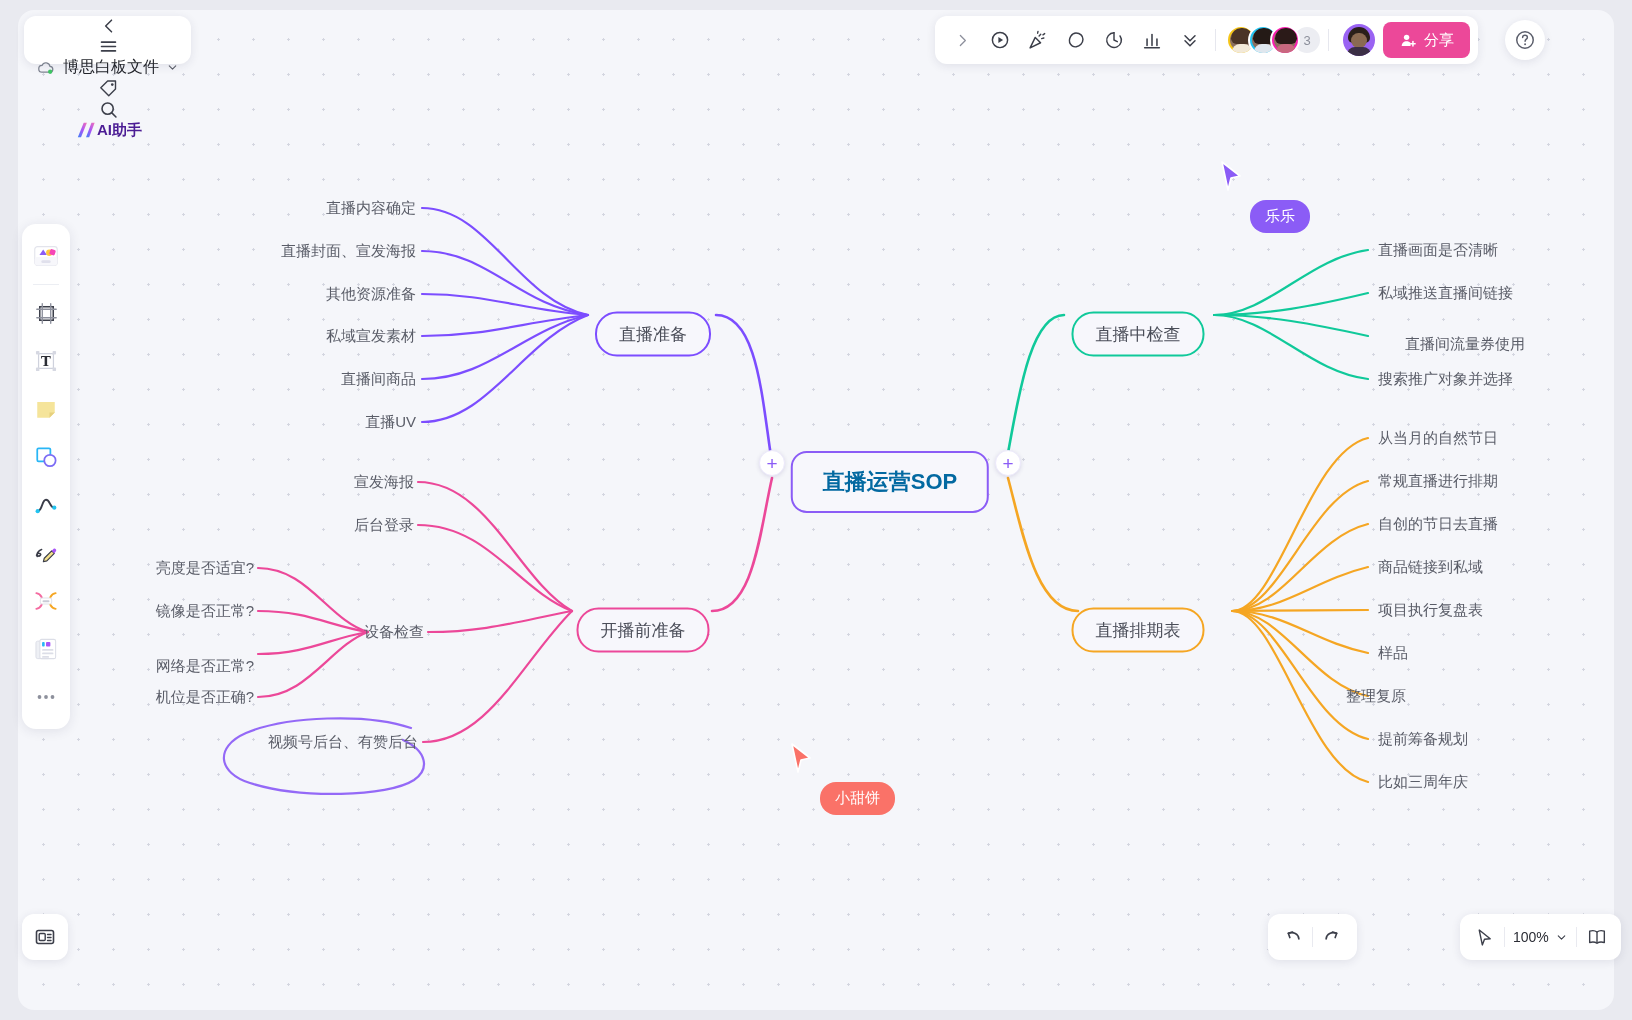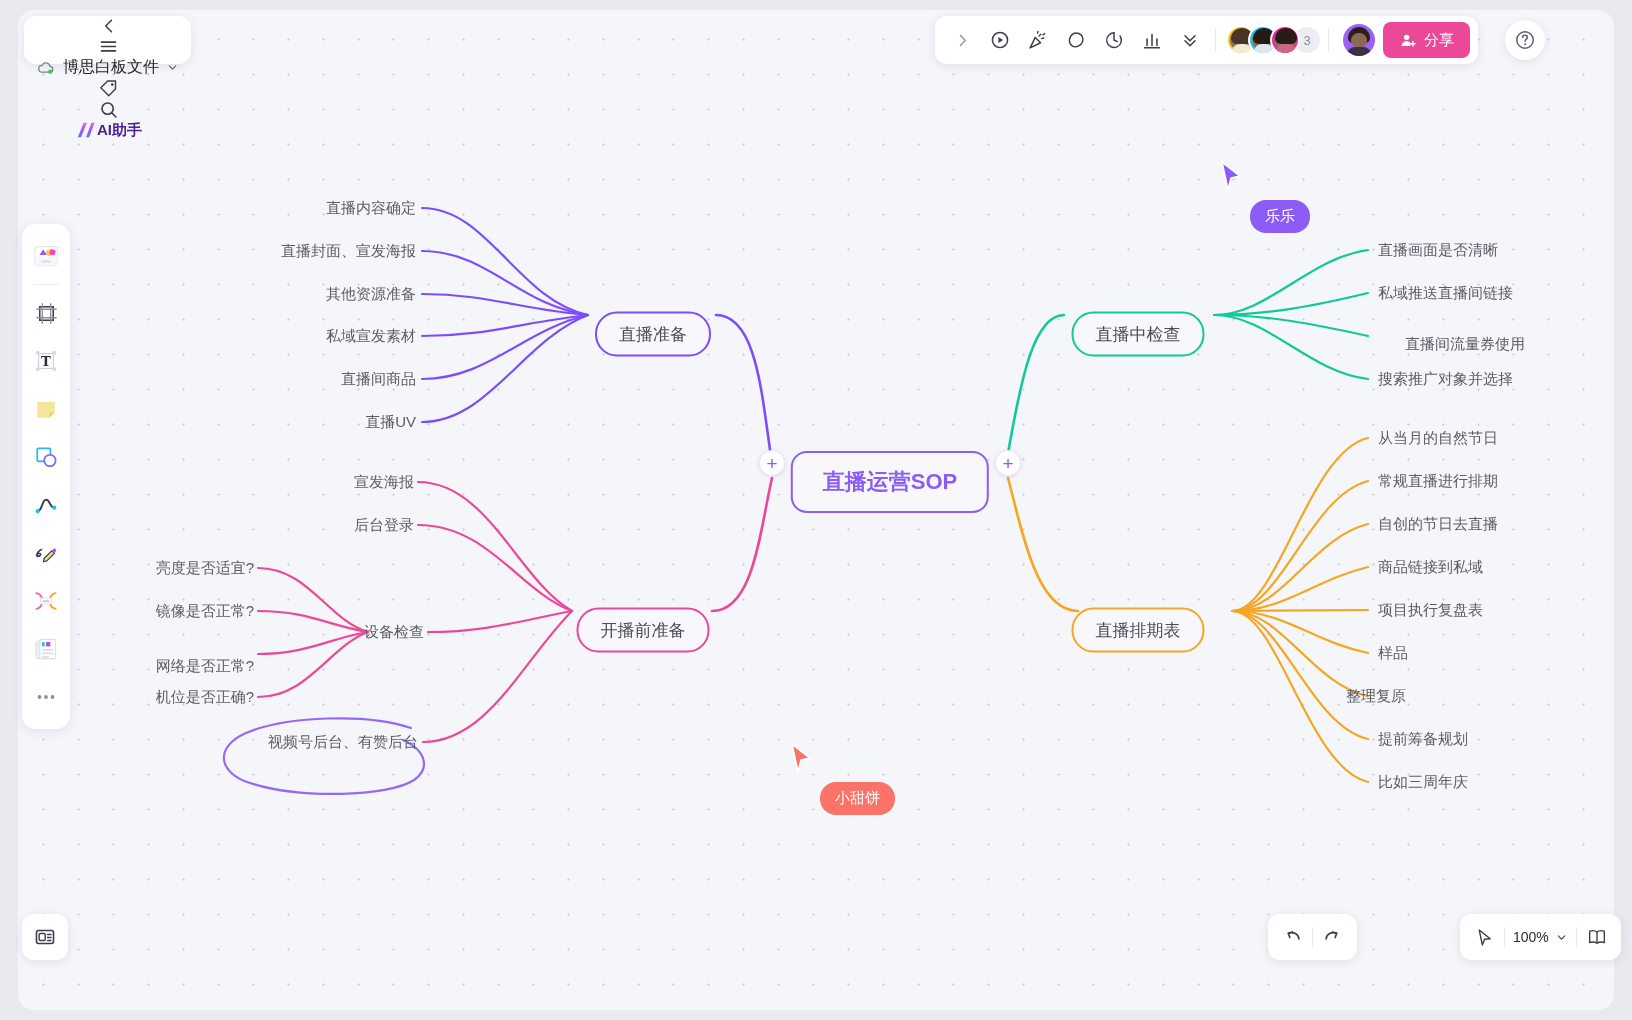--- a/index.html
+++ b/index.html
@@ -171,21 +171,21 @@
     color: #4a4d58;
     white-space: nowrap;
     cursor: pointer;
     margin-top: 19px;
   }
   #node-root {
     padding: 14px 30px;
     border-radius: 16px;
     font-size: 22px;
     font-weight: bold;
-    color: #8b5cf6;
+    color: #0369a1;
     border-width: 2px;
   }
   .plus {
     position: absolute;
     width: 26px; height: 26px;
     transform: translate(-50%,-50%);
     border-radius: 50%;
     background: #fff;
     border: 1px solid #ece9fb;
     box-shadow: 0 1px 4px rgba(60,40,120,.14);

